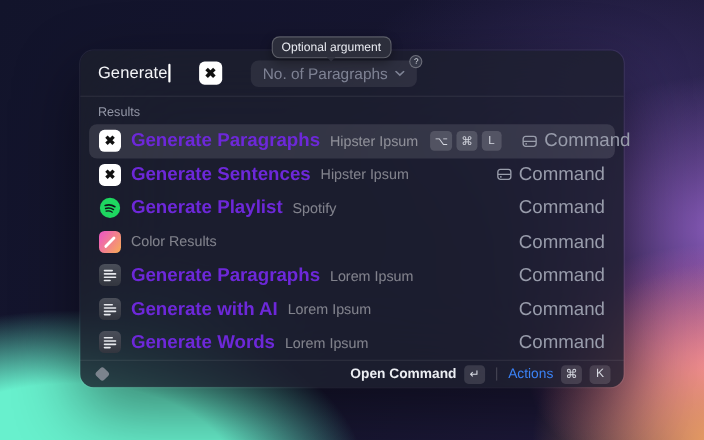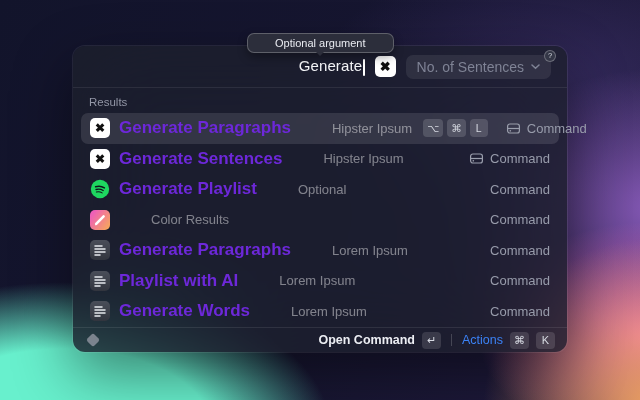--- a/index.html
+++ b/index.html
@@ -20,21 +20,21 @@
     position:absolute; left:73px; top:46px; width:494px; height:306px;
     border-radius:12px;
     background:rgba(29,31,44,0.80);
     backdrop-filter: blur(42px) saturate(140%);
     -webkit-backdrop-filter: blur(42px) saturate(140%);
     box-shadow: 0 0 0 1px rgba(255,255,255,0.08), 0 22px 60px rgba(0,0,0,0.45);
     display:flex; flex-direction:column;
   }
 
   
-  .searchbar { height:41px; flex:0 0 41px; display:flex; align-items:center; padding:0 16px; gap:10px;justify-content:flex-end; }
+  .searchbar { height:41px; flex:0 0 41px; display:flex; align-items:center; padding:0 16px; gap:26px; }
   .query { font-size:15px; color:#f4f5f8; letter-spacing:.1px; }
   .caret { display:inline-block; width:1.5px; height:17px; background:#fff; border-radius:1px; margin-left:1px; vertical-align:middle; }
   .icon-hipster {
     width:21px; height:21px; border-radius:5px; background:#fff;
     display:flex; align-items:center; justify-content:center;
     color:#101010; font-size:13px; font-weight:bold; line-height:1; flex:0 0 21px;
   }
   .arg-pill {
     position:relative; display:flex; align-items:center; gap:7px;
     background:rgba(255,255,255,0.08); border-radius:7px; padding:4px 11px;
@@ -55,30 +55,30 @@
     height:30.5px; border-radius:7px; display:flex; align-items:center;
     gap:9px; padding:0 9px;
   }
   .row.selected { background:rgba(255,255,255,0.11); }
   .row-icon { width:20px; height:20px; flex:0 0 20px; display:flex; align-items:center; justify-content:center; }
   .icon-sq { width:20px; height:20px; border-radius:5px; display:flex; align-items:center; justify-content:center; }
   .hipster-sm { background:#fff; color:#101010; font-size:12px; font-weight:bold; line-height:1; }
   .picker { background:linear-gradient(125deg,#ee5fb8 15%,#f6a45f 90%); }
   .lorem  { background:linear-gradient(180deg,#4a4e59,#32353e); }
   .title { font-size:17px; font-weight:600; color:#6d28d9; white-space:nowrap; }
-  .subtitle { font-size:13px; color:rgba(255,255,255,0.45); white-space:nowrap;margin-left:32px; }
+  .subtitle { font-size:13px; color:rgba(255,255,255,0.45); white-space:nowrap; }
   .shortcuts { display:flex; gap:4px; margin-left:2px; }
   .key {
     min-width:18px; height:18px; padding:0 4px; border-radius:4px;
     background:rgba(255,255,255,0.15); color:#d5d8e0; font-size:10.5px;
     display:flex; align-items:center; justify-content:center;
   }
   .spacer { flex:1; }
   .accessory { display:flex; align-items:center; gap:6px; }
-  .accessory-label { font-size:13px; color:#989cab; }
+  .accessory-label { font-size:17px; color:#989cab; }
 
   
   .footer {
     margin-top:auto; height:26px; flex:0 0 26px;
     border-top:1px solid rgba(255,255,255,0.09);
     display:flex; align-items:center; padding:0 12px;text-align:right;
   }
   .raycast-logo { width:10px; height:10px; background:#8b909b; opacity:0.85; border-radius:2.5px; transform:rotate(45deg); margin-left:3px; }
   .footer-right { margin-left:auto; display:flex; align-items:center; gap:7px; }
   .footer-action { font-size:12.5px; font-weight:600; color:#eceef3; }
@@ -87,21 +87,21 @@
     min-width:19px; height:17px; padding:0 4px; border-radius:4px;
     background:rgba(255,255,255,0.13); color:#d7dae2; font-size:11px;
     display:flex; align-items:center; justify-content:center;
   }
   .vsep { width:1px; height:12px; background:rgba(255,255,255,0.18); margin:0 3px; }
 
   
   .tooltip {
     position:absolute; left:247px; top:33px;
     background:#2c2e3b; border:1px solid rgba(255,255,255,0.24);
-    border-radius:7px; padding:3px 27px;
+    border-radius:7px; padding:3px 8px;
     font-size:11px; font-weight:500; color:#e9ebf1;
     box-shadow:0 4px 10px rgba(0,0,0,0.35);
     white-space:nowrap; z-index:5;
   }
   .tooltip-arrow {
     position:absolute; left:50%; bottom:-4px; transform:translateX(-50%);
     width:0; height:0; border-left:4px solid transparent; border-right:4px solid transparent;
     border-top:4px solid #2c2e3b;
   }
 </style>
@@ -114,21 +114,21 @@
 </div>
 
 <div class="window">
 
   <div class="searchbar">
     <span>
       <span class="query">Generate</span><span class="caret"></span>
     </span>
     <span class="icon-hipster">✖</span>
     <span class="arg-pill">
-      <span>No. of Sentences</span>
+      <span>No. of Paragraphs</span>
       <svg width="9" height="6" viewBox="0 0 9 6">
           <path d="M1 1l3.5 3.3L8 1" stroke="#7f8395" stroke-width="1.5" fill="none" stroke-linecap="round"></path>
         </svg>
       <span class="q-badge">?</span>
     </span>
   </div>
 
   <div class="divider"></div>
 
   <div class="results-label">Results</div>
@@ -177,21 +177,21 @@
     <div class="row">
       <span class="row-icon">
         <svg width="20" height="20" viewBox="0 0 20 20">
             <circle cx="10" cy="10" r="9.2" fill="#1ED760"></circle>
             <path d="M5.6 7.8c3-.9 6.3-.5 8.8 1.1" stroke="#10131a" stroke-width="1.5" fill="none" stroke-linecap="round"></path>
             <path d="M6 10.5c2.5-.7 5.2-.3 7.2 1" stroke="#10131a" stroke-width="1.3" fill="none" stroke-linecap="round"></path>
             <path d="M6.4 13c2-.5 4-.2 5.7.9" stroke="#10131a" stroke-width="1.1" fill="none" stroke-linecap="round"></path>
           </svg>
       </span>
       <span class="title">Generate Playlist</span>
-      <span class="subtitle">Optional</span>
+      <span class="subtitle">Spotify</span>
       <span class="spacer"></span>
       <span class="accessory">
           <span class="accessory-label">Command</span>
         </span>
     </div>
 
     <div class="row">
       <span class="row-icon">
           <span class="icon-sq picker">
         <svg width="20" height="20" viewBox="0 0 20 20">
@@ -234,21 +234,21 @@
         <svg width="20" height="20" viewBox="0 0 20 20">
               <g stroke="#e8eaee" stroke-width="1.5" stroke-linecap="round">
                 <line x1="5" y1="6" x2="12" y2="6"></line>
                 <line x1="5" y1="9" x2="15" y2="9"></line>
                 <line x1="5" y1="12" x2="15" y2="12"></line>
                 <line x1="5" y1="15" x2="10" y2="15"></line>
               </g>
             </svg>
       </span>
         </span>
-      <span class="title">Playlist with AI</span>
+      <span class="title">Generate with AI</span>
       <span class="subtitle">Lorem Ipsum</span>
       <span class="spacer"></span>
       <span class="accessory">
           <span class="accessory-label">Command</span>
         </span>
     </div>
 
     <div class="row">
       <span class="row-icon">
           <span class="icon-sq lorem">

